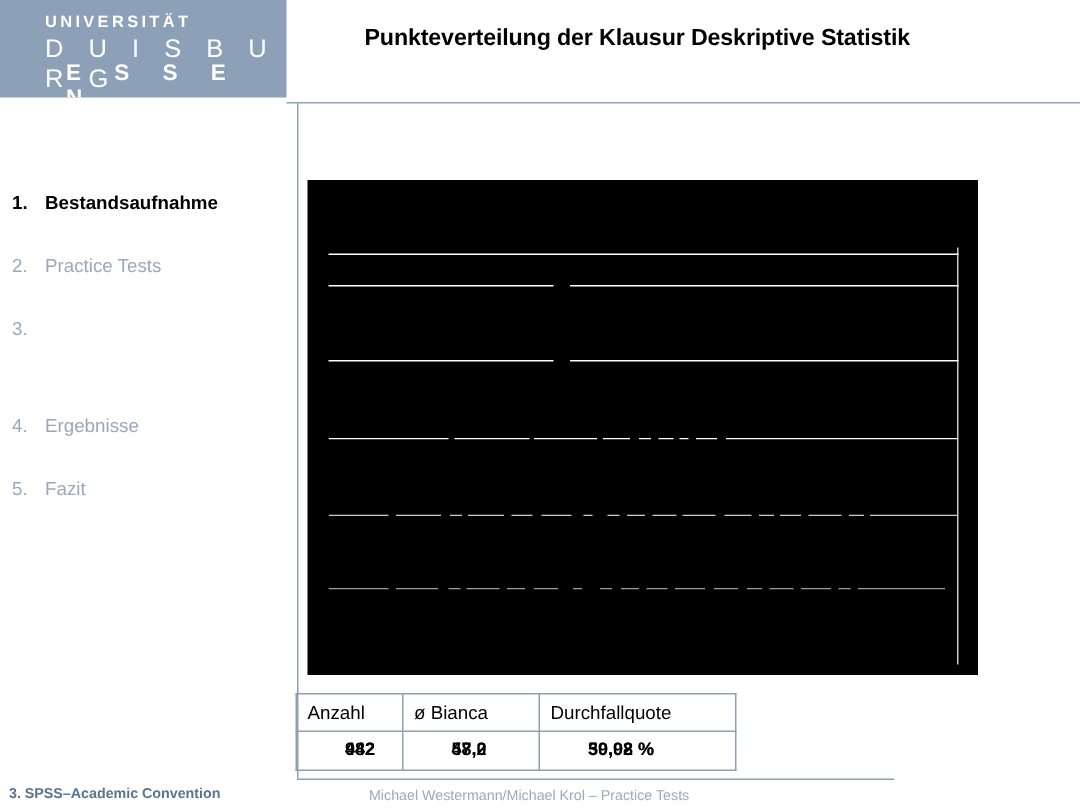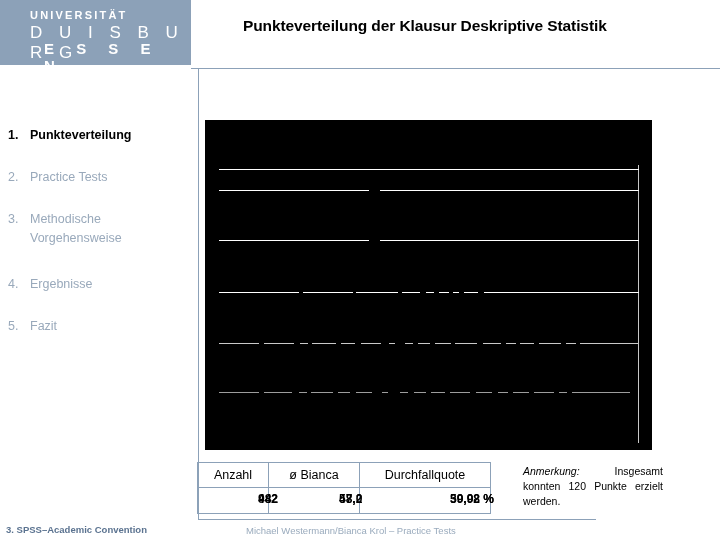--- a/index.html
+++ b/index.html
@@ -104,21 +104,20 @@
     position:absolute;left:197px;top:462px;
     border-collapse:collapse;
     font-size:12.5px;color:#000000;
   }
   .restable td{
     border:1px solid #8ca1b8;
     padding:2px 7px 3px 7px;
     height:19px;
     white-space:nowrap;
     vertical-align:middle;
-    text-align:center;
   }
   .restable .c-anzahl{min-width:56px;}
   .restable .c-punkte{min-width:76px;}
   .restable .c-quote{min-width:116px;}
   .restable .valrow td{font-weight:bold;font-size:12px;padding-top:3px;}
   .stack{position:relative;display:inline-block;height:14px;}
   .stack span{position:absolute;left:0;top:0;white-space:pre;margin-left:25px;}
 
   
   .note{
@@ -154,31 +153,30 @@
   </div>
 
   <div class="title">Punkteverteilung der Klausur Deskriptive Statistik</div>
   <div class="rule-h"></div>
   <div class="rule-v"></div>
 
   <div class="agenda">
 
     <div class="ag-item ag1 active">
       <span class="ag-num">1.</span>
-      <span class="ag-label">Punkteverteilung</span>
+      <span class="ag-label">Bestandsaufnahme</span>
     </div>
 
     <div class="ag-item ag2 dim">
       <span class="ag-num">2.</span>
       <span class="ag-label">Practice Tests</span>
     </div>
 
     <div class="ag-item ag3 dim">
       <span class="ag-num">3.</span>
-      <span class="ag-label">Methodische Vorgehensweise</span>
     </div>
 
     <div class="ag-item ag4 dim">
       <span class="ag-num">4.</span>
       <span class="ag-label">Ergebnisse</span>
     </div>
 
     <div class="ag-item ag5 dim">
       <span class="ag-num">5.</span>
       <span class="ag-label">Fazit</span>
@@ -313,19 +311,18 @@
       <td>
         <span class="stack">
           <span>39,02 %</span>
           <span>50,98 %</span>
         </span>
       </td>
     </tr>
   </tbody>
     </table>
 
-  <div class="note"><em>Anmerkung:</em><span> Insgesamt konnten 120 Punkte erzielt werden.</span></div>
 
   <div class="foot-rule"></div>
   <div class="foot-left">3. SPSS–Academic Convention</div>
-  <div class="foot-center">Michael Westermann/Bianca Krol – Practice Tests</div>
+  <div class="foot-center">Michael Westermann/Michael Krol – Practice Tests</div>
 
 </div>
 
 </body></html>

